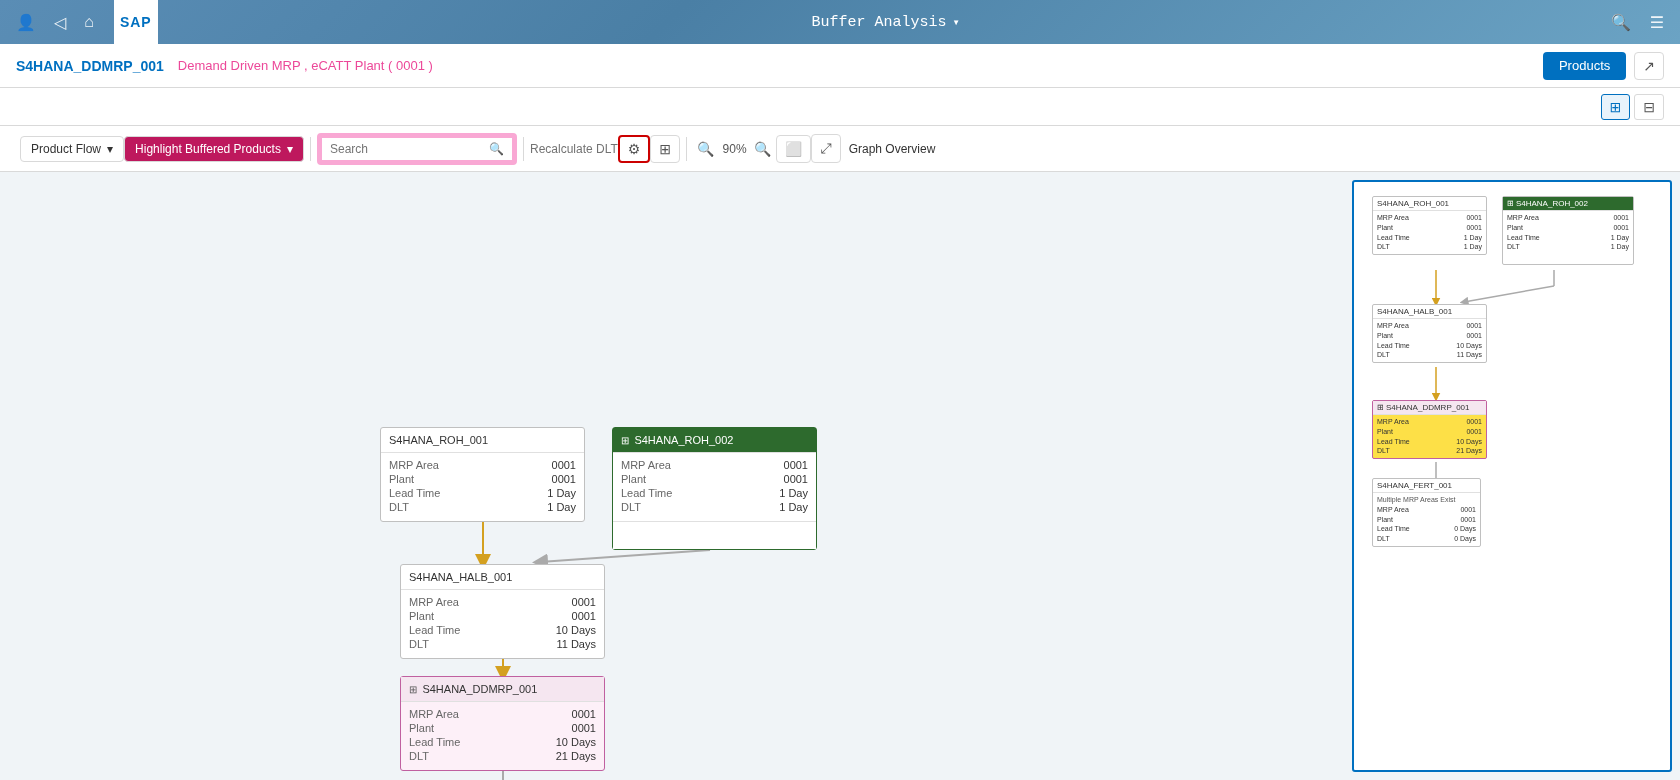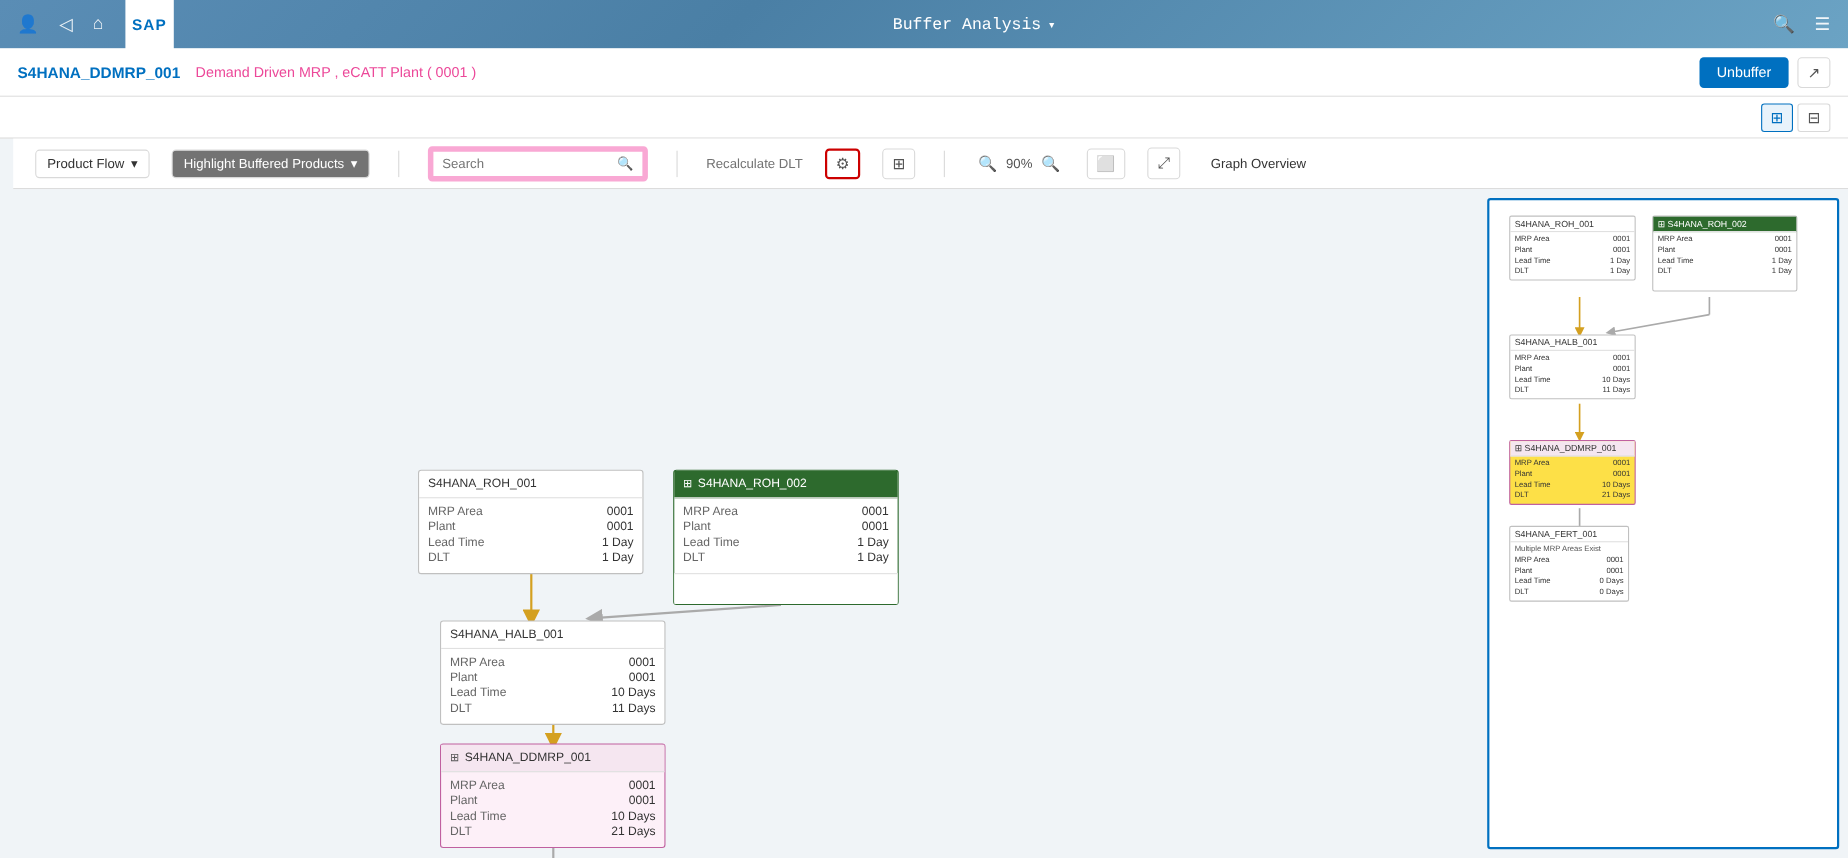--- a/index.html
+++ b/index.html
@@ -93,36 +93,35 @@
     .view-btn.active { background: #e8f3fb; border-color: #0070c0; color: #0070c0; }
 
     
     .toolbar {
       background: white;
       height: 46px;
       display: flex;
       align-items: center;
       padding: 0 20px;
       border-bottom: 1px solid #d9d9d9;
-      gap: 20px;
-      margin-left: 12px;
+      gap: 0;
     }
     .toolbar-dropdown {
       display: flex;
       align-items: center;
       border: 1px solid #d9d9d9;
       border-radius: 4px;
       padding: 5px 10px;
       cursor: pointer;
       font-size: 12px;
       color: #333;
       background: white;
       gap: 6px;
     }
-    .toolbar-dropdown.highlight { background: #737373; color: white; }
+    .toolbar-dropdown.highlight { background: #be185d; color: white; }
     .toolbar-divider { width: 1px; height: 24px; background: #d9d9d9; margin: 0 6px; }
     .search-box {
       display: flex;
       align-items: center;
       border: 5px solid #f9a8d4;
       border-radius: 4px;
       padding: 4px 8px;
       width: 200px;
       background: white;
       gap: 6px;
@@ -292,21 +291,21 @@
   <div class="nav-right">
     <span class="nav-icon">🔍</span>
     <span class="nav-icon">☰</span>
   </div>
 </div>
 
 <div class="system-bar">
   <span class="system-id">S4HANA_DDMRP_001</span>
   <span class="system-desc">Demand Driven MRP , eCATT Plant ( 0001 )</span>
   <div class="system-bar-right">
-    <button class="unbuffer-btn">Unbuffer</button>
+    <button class="unbuffer-btn">Products</button>
     <button class="icon-btn">↗</button>
   </div>
 </div>
 
 <div class="view-toggle-bar">
   <button class="view-btn active">⊞</button>
   <button class="view-btn">⊟</button>
 </div>
 
 <div class="toolbar">

